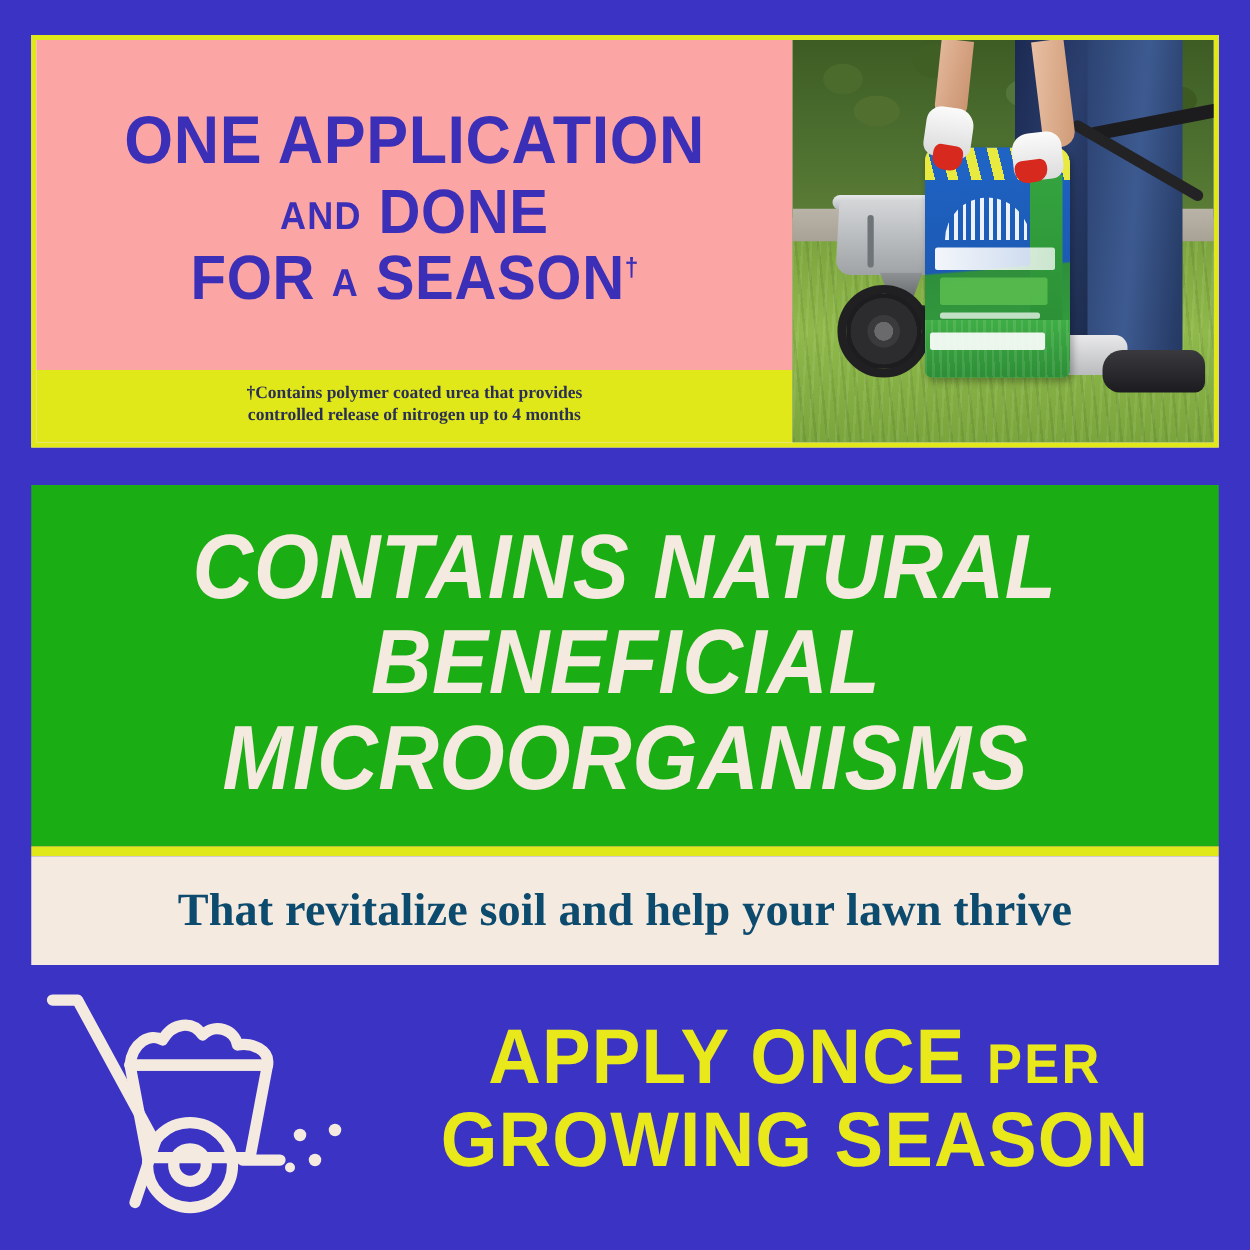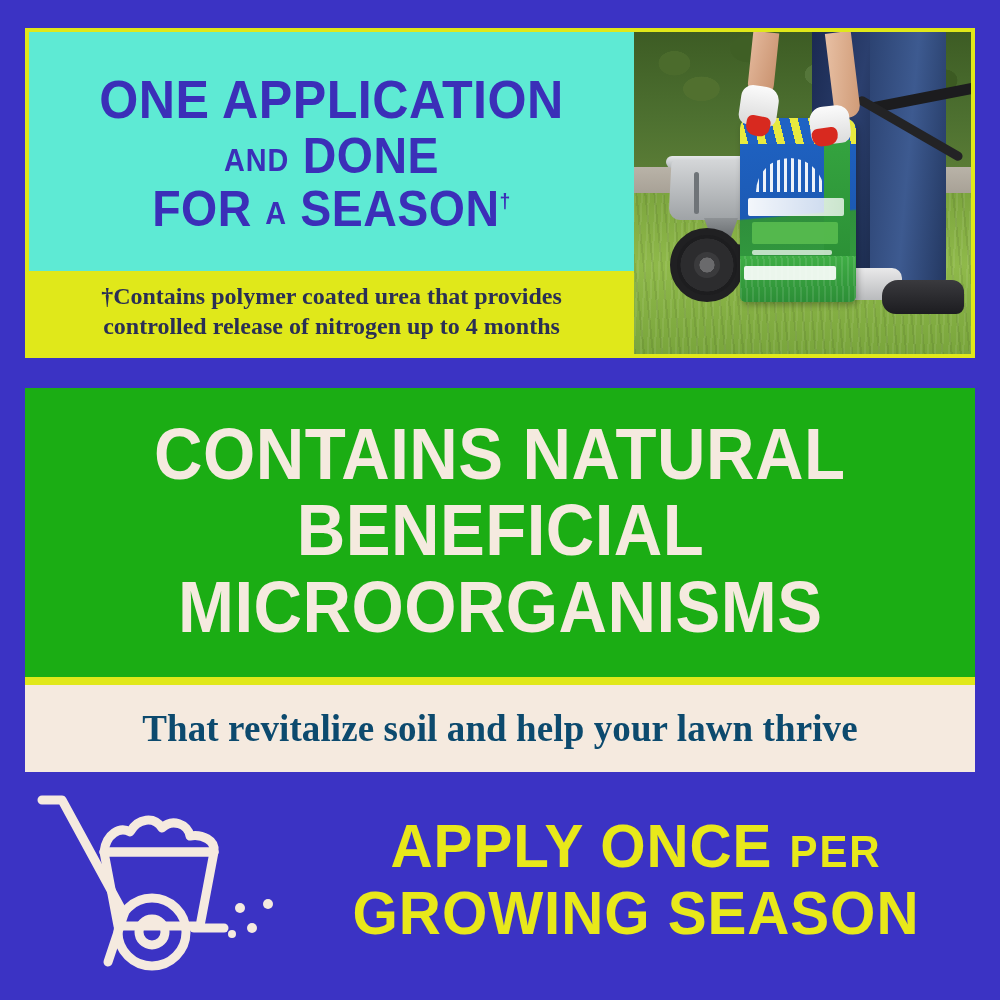--- a/index.html
+++ b/index.html
@@ -34,23 +34,24 @@
     overflow: hidden;
   }
   .top-left {
     width: 605px;
     display: flex;
     flex-direction: column;
     background: #F5EADF;
   }
   .headline-box {
     flex: 1 1 auto;
-    background: #5eead4;
+    background: #fca5a5;
     display: flex;
     flex-direction: column;
+    align-items: center;
     justify-content: center;
     padding: 8px 14px 4px 14px;
     box-sizing: border-box;
   }
   .hl-line {
     color: #3B2FB8;
     font-family: "Liberation Sans", sans-serif;
     font-weight: 700;
     letter-spacing: 0.5px;
     line-height: 1.02;
@@ -74,21 +75,21 @@
   .footnote-box {
     flex: 0 0 auto;
     background: #E0E81A;
     padding: 10px 10px 12px 10px;
     box-sizing: border-box;
     text-align: center;
   }
   .footnote-line {
     color: #2A2F55;
     font-family: "Liberation Serif", serif;
-    font-size: 24px;
+    font-size: 14px;
     font-weight: 600;
     line-height: 1.28;
     white-space: nowrap;
   }
 
   
   .photo {
     position: relative;
     width: 337px;
     height: 100%;
@@ -271,20 +272,21 @@
     top: 388px;
     width: 950px;
     height: 289px;
     background: #1BAD14;
     display: flex;
     flex-direction: column;
     align-items: center;
     justify-content: center;
     box-sizing: border-box;
     padding: 6px 0 10px 0;
+    font-style: italic;
   }
   .gb-line {
     color: #F5EADF;
     font-family: "Liberation Sans", sans-serif;
     font-weight: 700;
     font-size: 73px;
     line-height: 1.05;
     letter-spacing: 0.5px;
     white-space: nowrap;
     transform: scaleX(0.92);

